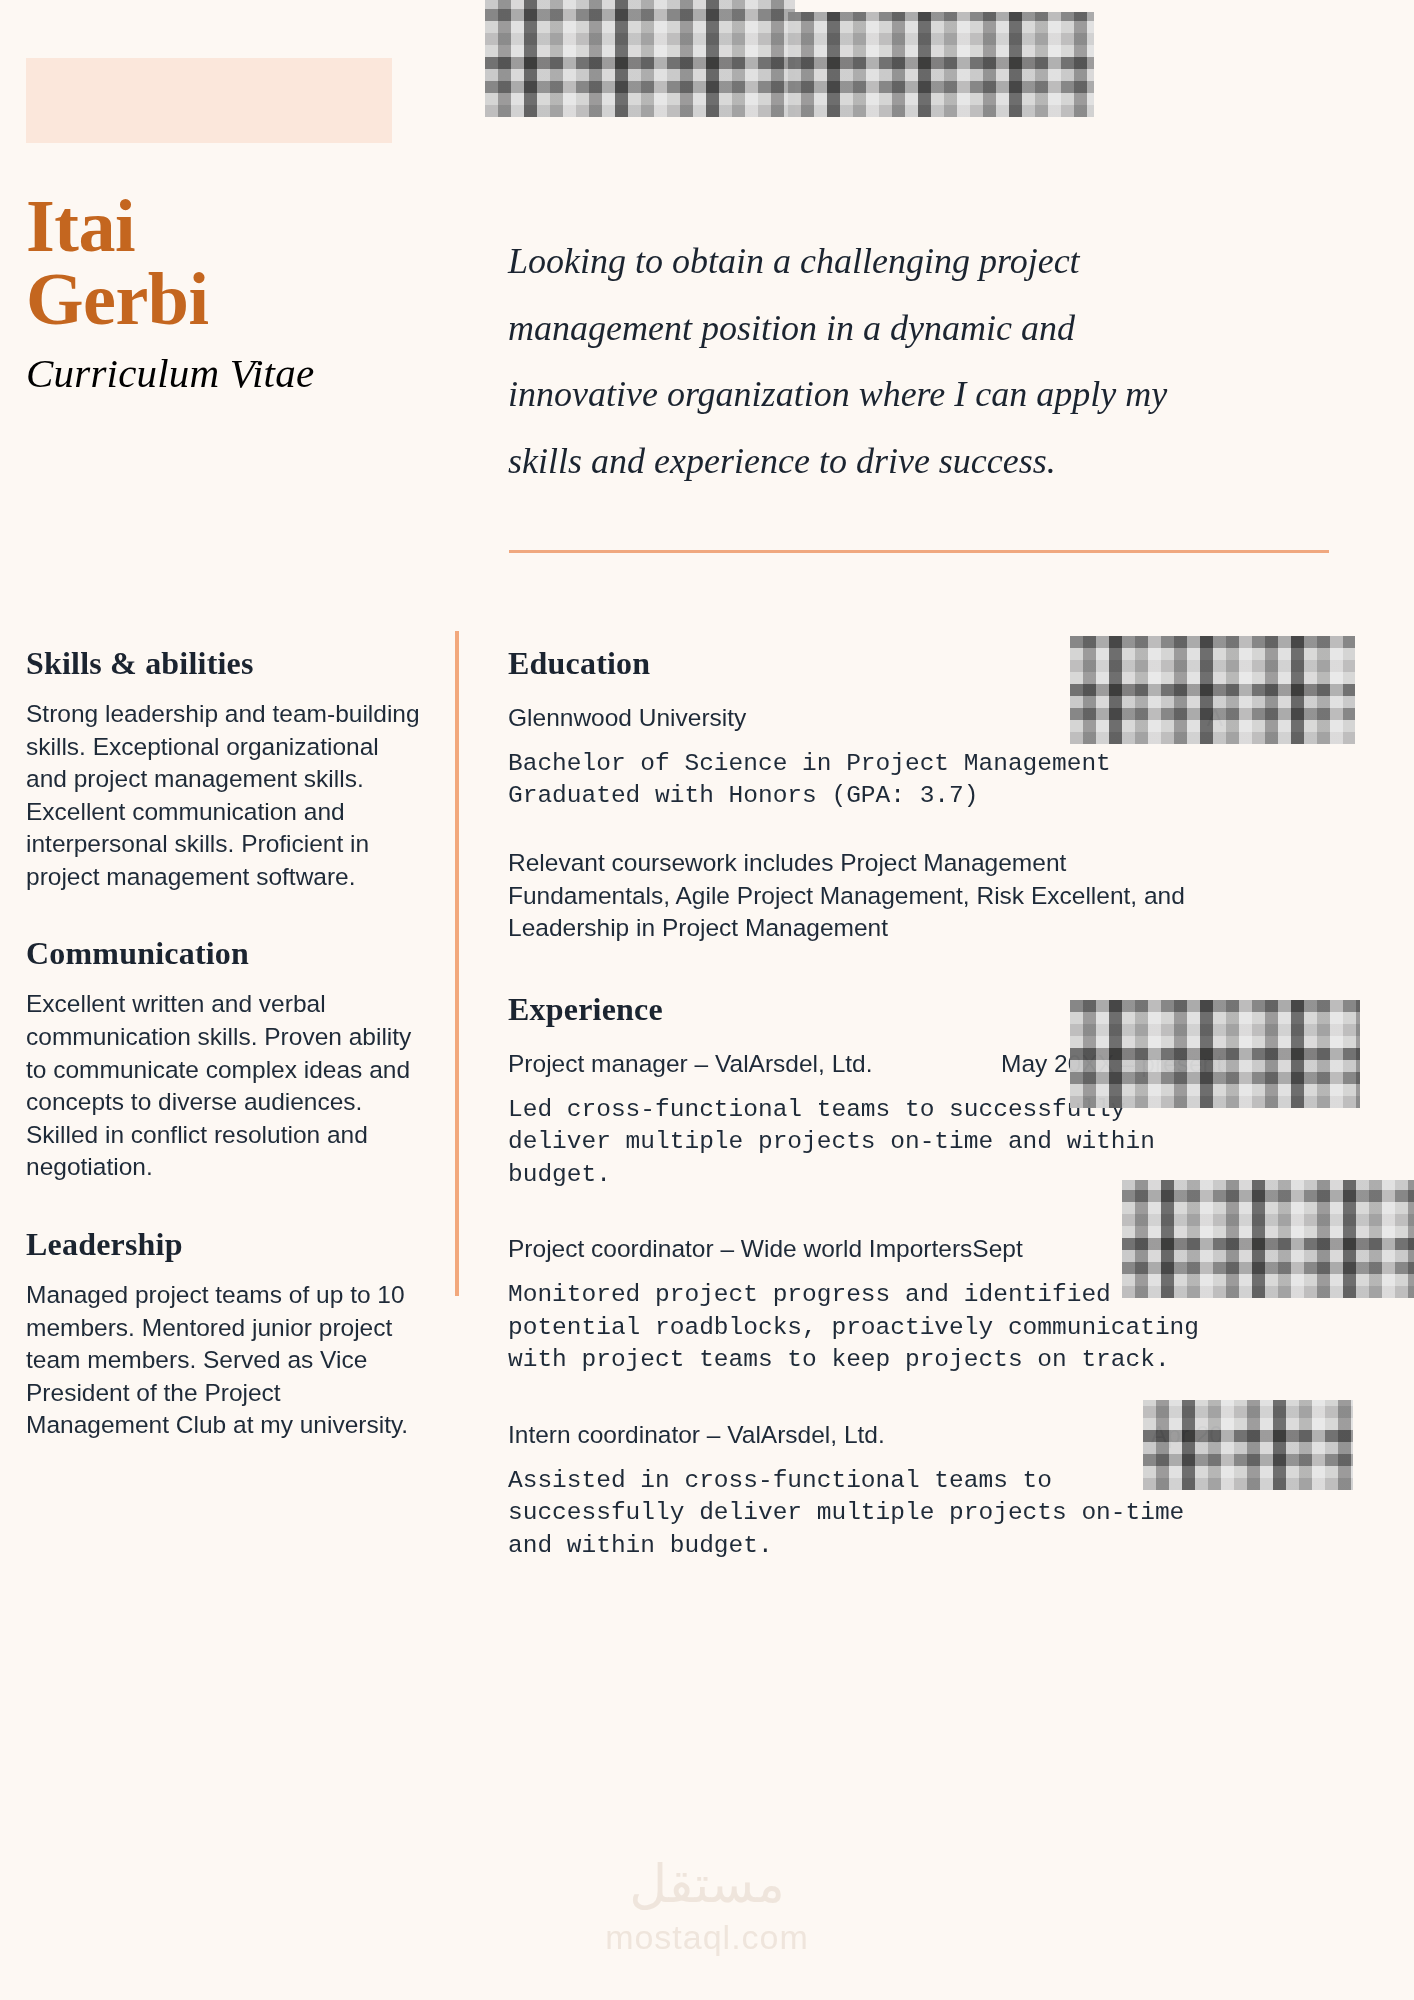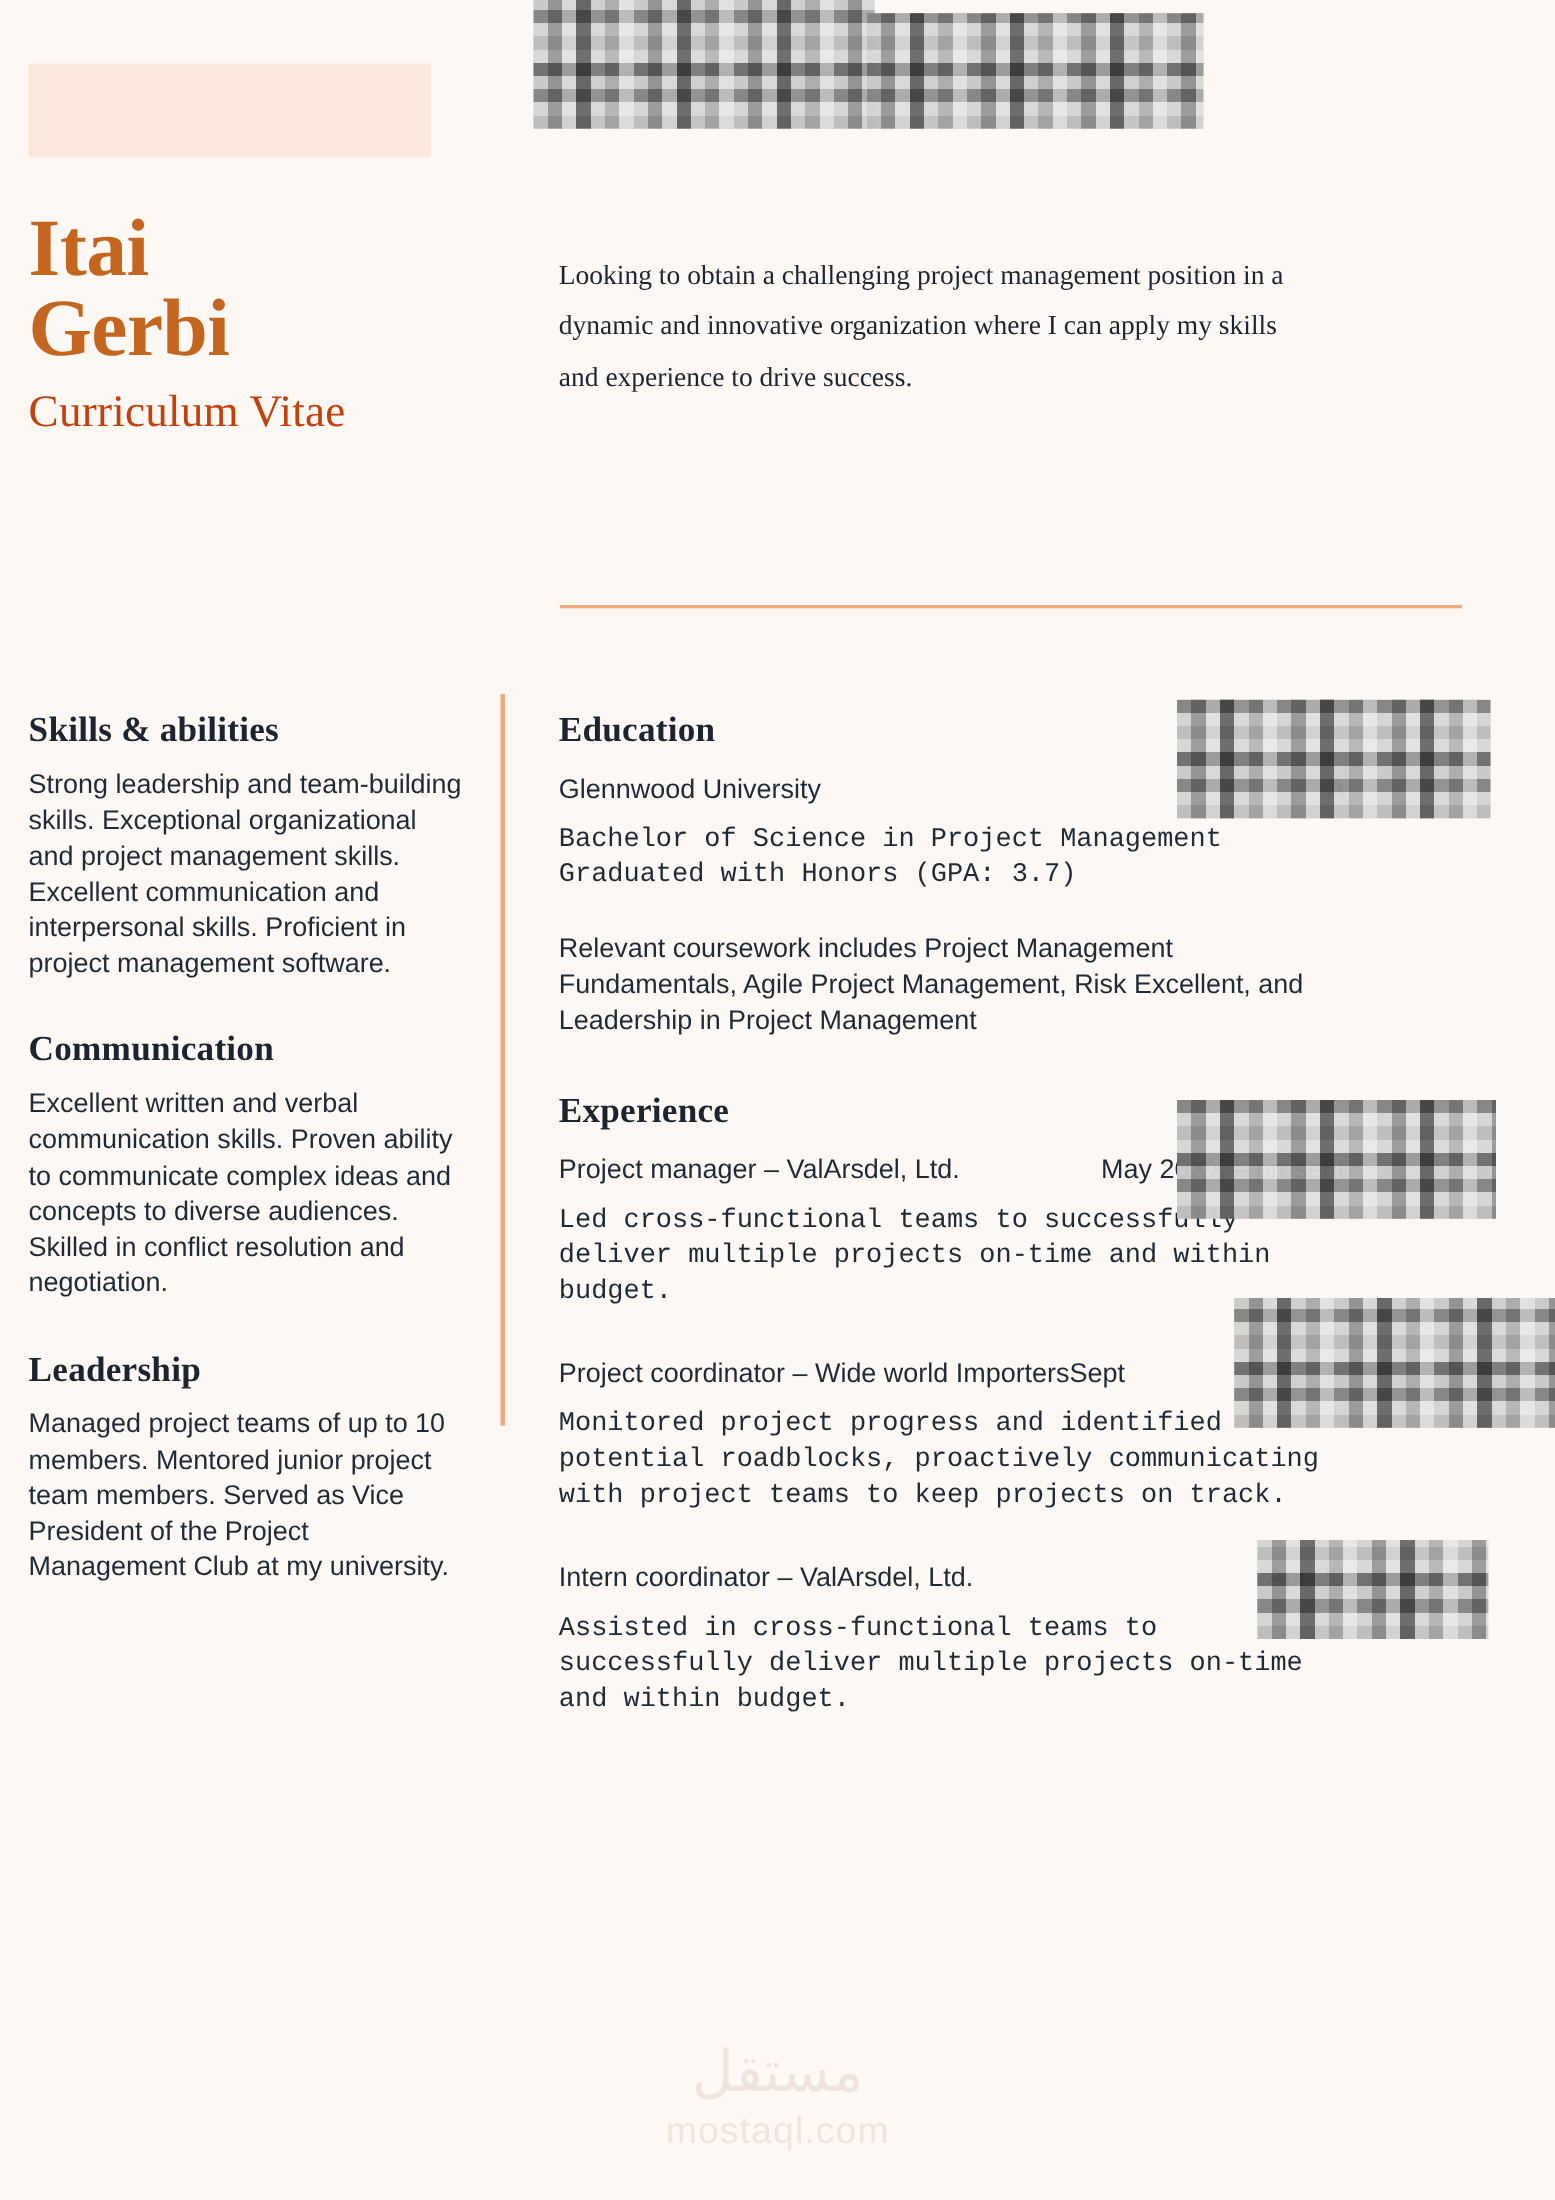--- a/index.html
+++ b/index.html
@@ -68,35 +68,37 @@
     font-family: "Liberation Serif", serif;
     font-weight: bold;
     font-size: 74px;
     line-height: 0.98;
     color: #C4661F;
     letter-spacing: -0.5px;
   }
   .cv-subtitle {
     font-family: "Liberation Serif", serif;
     font-size: 41px;
-    color: #c2410c;
+    color: #000000;
     margin-top: 14px;
     letter-spacing: 0.2px;
+    font-style: italic;
   }
 
   
   .objective {
     position: absolute;
     left: 508px;
     top: 228px;
     width: 690px;
     font-family: "Liberation Serif", serif;
-    font-size: 25px;
+    font-size: 36px;
     line-height: 1.85;
     color: #1b2430;
+    font-style: italic;
   }
 
   .hr-accent {
     position: absolute;
     left: 509px;
     top: 550px;
     width: 820px;
     height: 3px;
     background: #F0A87F;
   }

